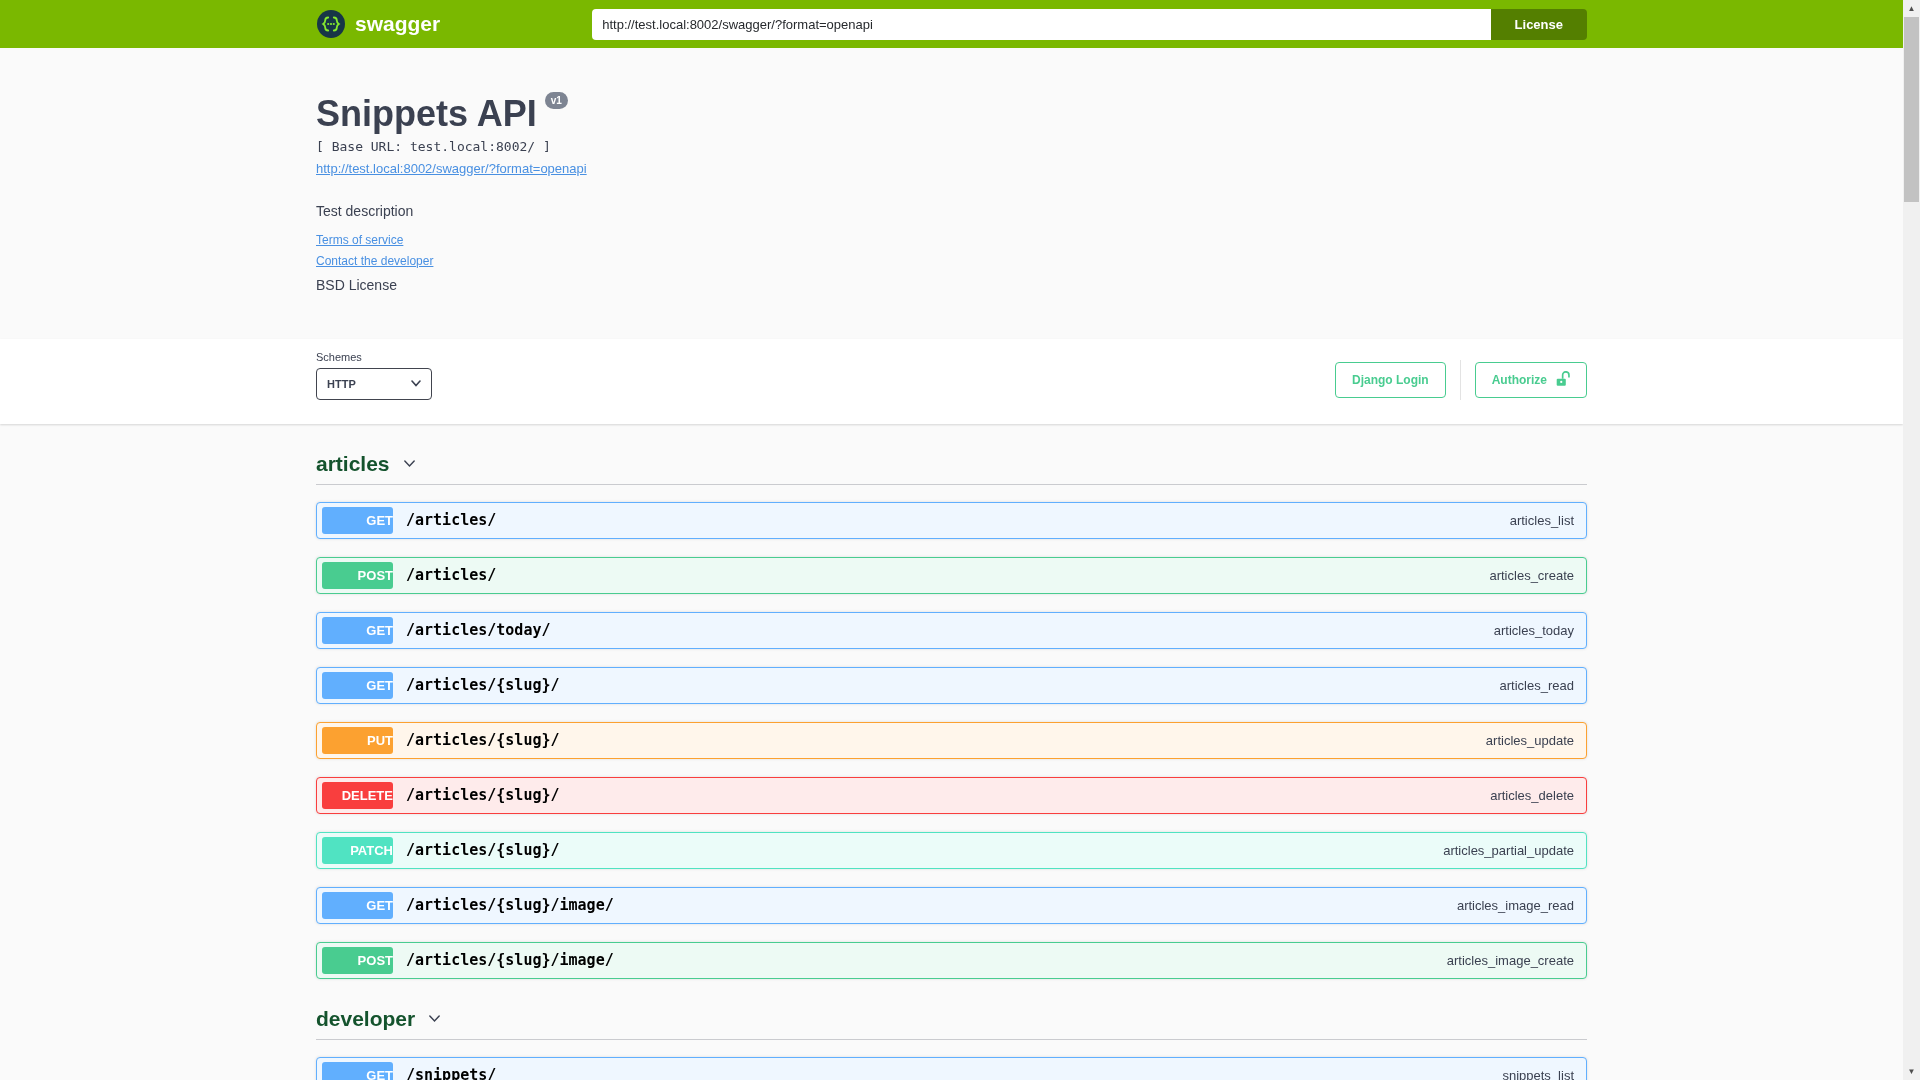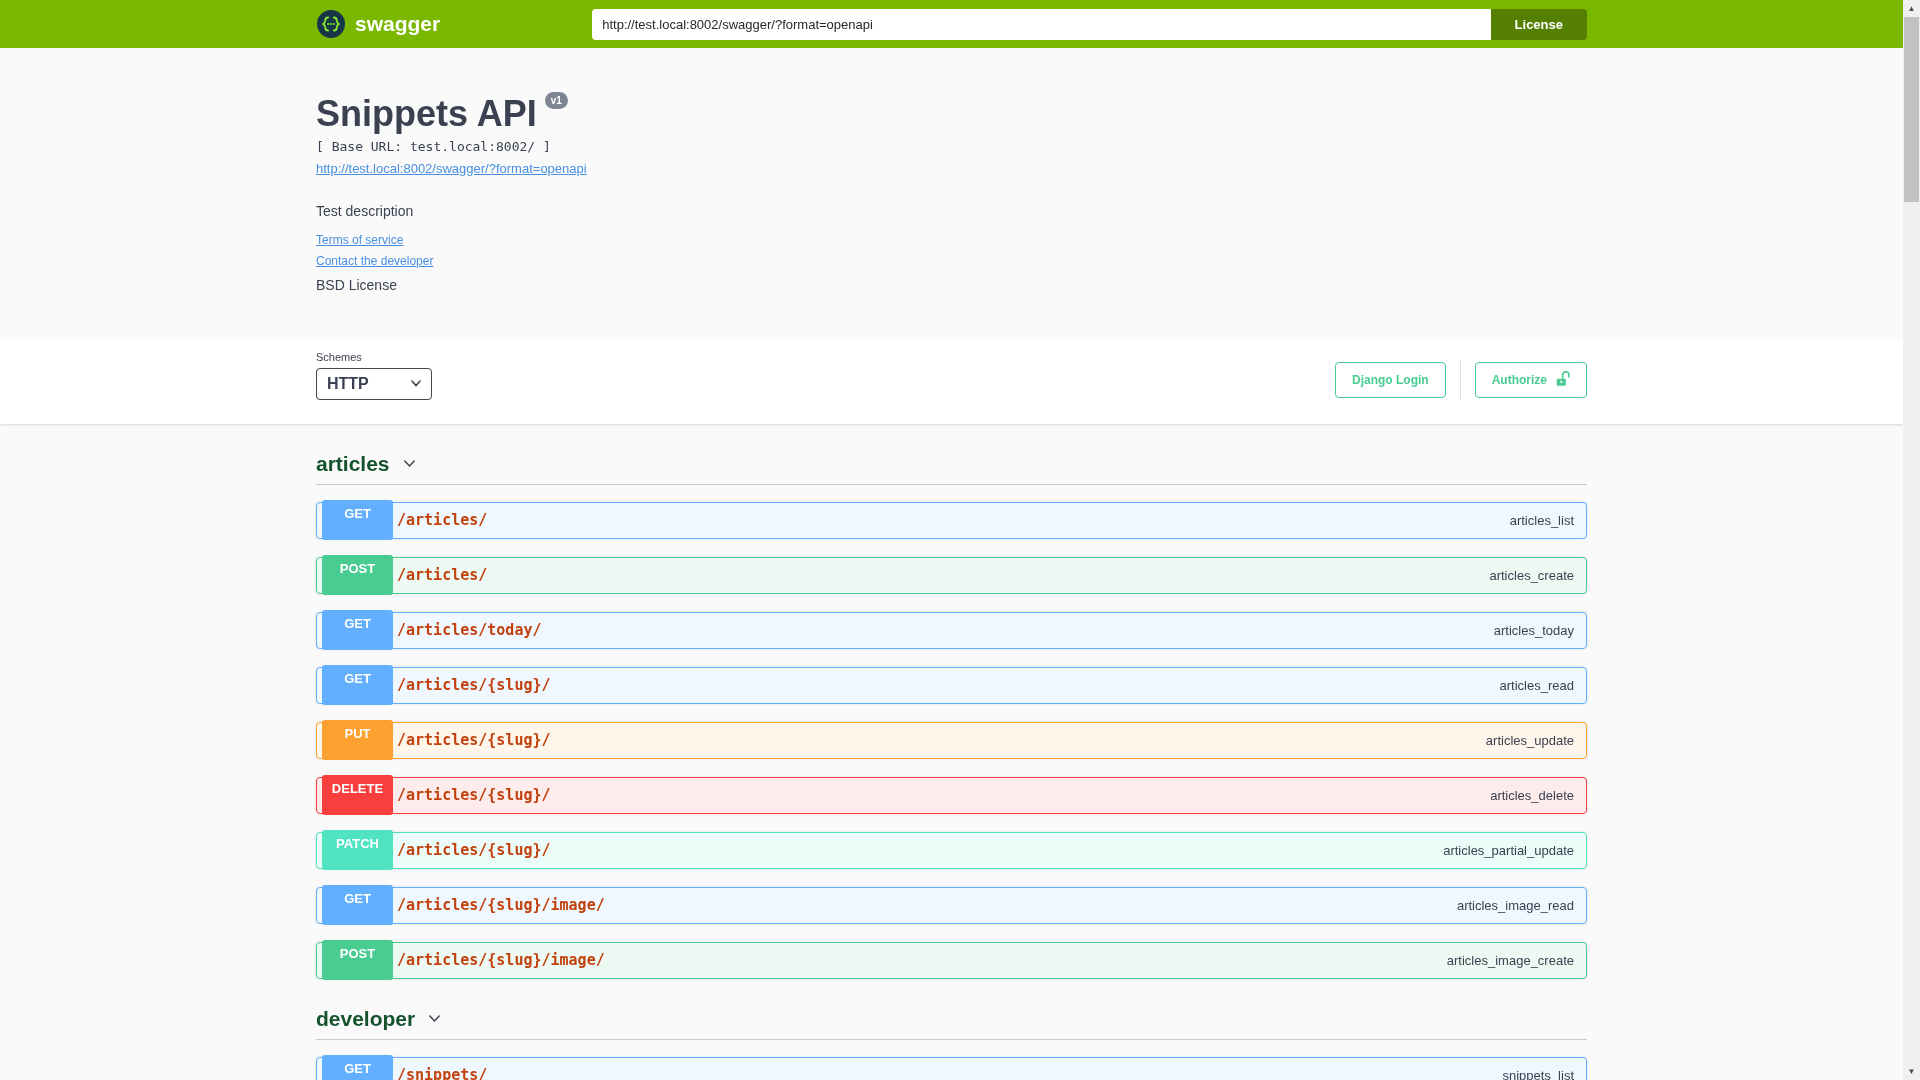--- a/index.html
+++ b/index.html
@@ -45,21 +45,21 @@
   .info-link.terms { margin-top: 14px; }
   .license-label { margin-top: 9px; font-size: 14px; color: #3b4151; }
 
   
   .scheme-container { background: #fff; box-shadow: 0 1px 2px 0 rgba(0,0,0,.15); padding: 12px 0 24px; }
   .scheme-row { display: flex; justify-content: space-between; align-items: flex-end; }
   .schemes-label { display: block; font-size: 11px; color: #3b4151; margin-bottom: 5px; }
   .schemes-select {
     width: 116px; height: 32px; border: 1px solid #41444e; border-radius: 4px;
     background: #fff; display: flex; align-items: center; justify-content: space-between;
-    padding: 0 10px; font-size: 16px; font-weight: 700; color: #3b4151; cursor: pointer;
+    padding: 0 10px; font-size: 11px; font-weight: 700; color: #3b4151; cursor: pointer;
   }
   .auth-area { display: flex; align-items: center; }
   .btn-outline {
     height: 32px; border: 1px solid var(--accent, #49cc90); color: var(--accent, #49cc90);
     background: transparent; border-radius: 4px; font-weight: 700; font-size: 12px;
     padding: 17px 16px; cursor: pointer; font-family: inherit;
     display: flex; align-items: center; gap: 9px;
   }
   .auth-sep { width: 1px; height: 40px; background: #e3e3e3; margin: 0 14px; align-self: center; }
 
@@ -71,26 +71,26 @@
     border-bottom: 1px solid rgba(59,65,81,.25); cursor: pointer;
   }
   .tag-name { font-size: 21px; font-weight: 700; color: #14532d; text-align: right; }
   .ops { padding-top: 17px; }
   .opblock {
     display: flex; align-items: center; height: 37px;
     border: 1px solid; border-radius: 4px; margin-bottom: 18px;
     box-shadow: 0 0 3px rgba(0,0,0,.12); padding: 0 12px 0 5px; cursor: pointer;
   }
   .opblock-method {
-    min-width: 71px; padding: 0 0; height: 40px; line-height: 27px;
-    border-radius: 3px; color: #fff; font-weight: 700; font-size: 13px; text-align: center;
+    min-width: 71px; padding: 0 0; height: 27px; line-height: 27px;
+    border-radius: 3px; color: #fff; font-weight: 700; font-size: 13px; text-align: right;
   }
   .opblock-path {
-    margin-left: 4px; font-family: "DejaVu Sans Mono", monospace;
-    font-size: 15px; font-weight: 600; color: #c2410c;
+    margin-left: 13px; font-family: "DejaVu Sans Mono", monospace;
+    font-size: 15px; font-weight: 600; color: #000000;
   }
   .opblock-id { margin-left: auto; font-size: 13px; color: #3b4151; text-align: center; }
 
   
   .scrollbar { position: fixed; top: 0; right: 0; width: 17px; height: 1080px; background: #f0f0f0; z-index: 50; }
   .scroll-arrow { position: absolute; left: 0; width: 17px; height: 17px; display: flex; align-items: center; justify-content: center; font-size: 8px; color: #4d4d4d; cursor: pointer; }
   .scroll-arrow.up { top: 0; }
   .scroll-arrow.down { bottom: 0; }
   .scroll-thumb { position: absolute; top: 17px; left: 1px; width: 15px; height: 185px; background: #c2c2c2; cursor: pointer; }
 </style>

